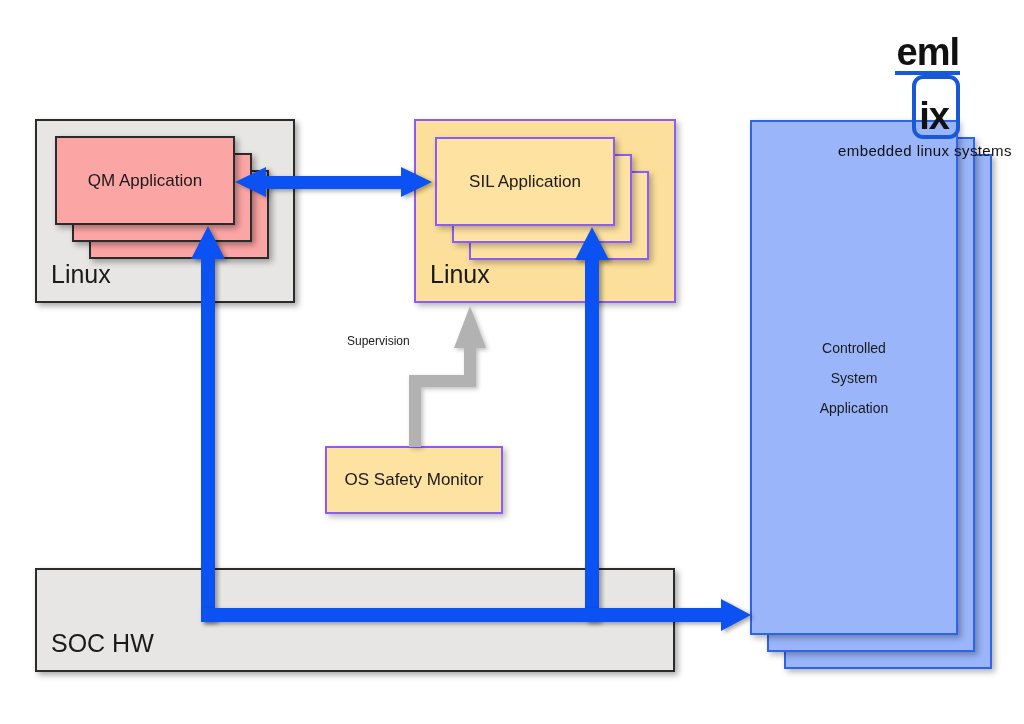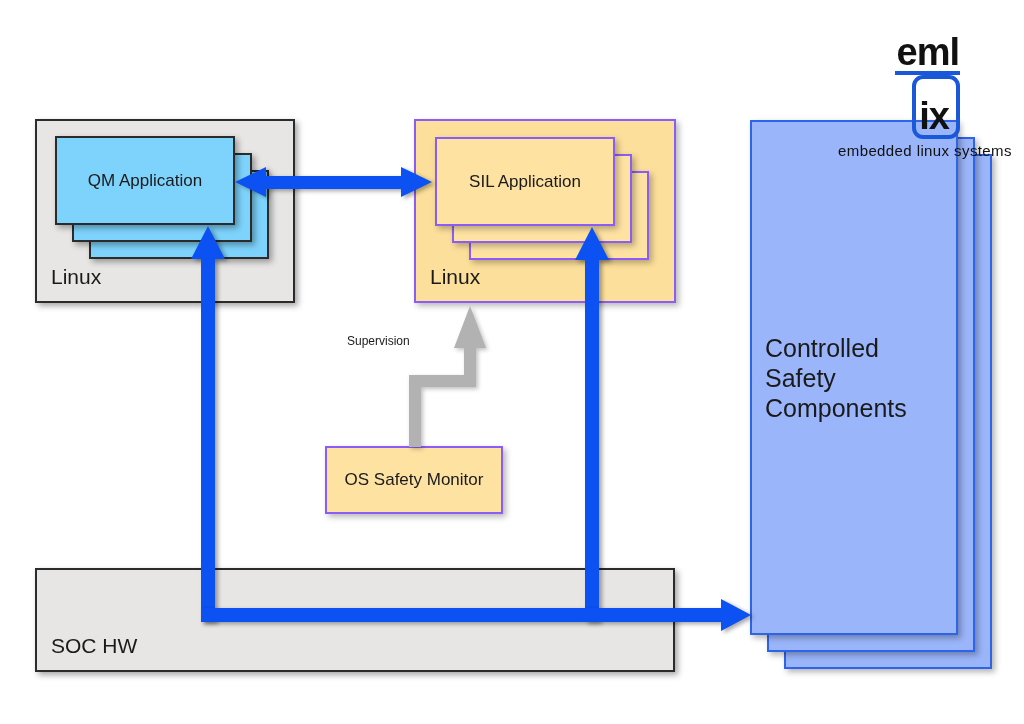--- a/index.html
+++ b/index.html
@@ -2,27 +2,27 @@
 <html><head>
 <meta charset="utf-8">
 <style>
   html,body { margin:0; padding:0; background:#ffffff; }
   .canvas {
     position:relative; width:1024px; height:724px; background:#ffffff;
     font-family:"Liberation Sans", sans-serif; color:#1a1a1a; overflow:hidden;
   }
   .box { position:absolute; box-sizing:border-box; }
   .gray-box   { background:#e7e6e5; border:2px solid #2b2b2b; box-shadow:3px 3px 6px rgba(0,0,0,0.35); }
-  .gray-inner { background:#7dd3fc; }
+  .gray-inner { background:#fca5a5; }
   .yellow-box { background:#fcdf9a; border:2px solid #8b5cf6; box-shadow:3px 3px 6px rgba(0,0,0,0.28); }
   .yellow-inner { background:#fde2a2; }
   .blue-box   { background:#9ab5fa; border:2px solid #2e64e8; box-shadow:3px 3px 6px rgba(0,0,0,0.30); }
   .stack { display:flex; align-items:center; justify-content:center; font-size:17px; }
-  .corner-label { position:absolute; left:14px; bottom:12px; font-size:21px; }
-  .lines { width:100%; text-align:left; font-size:25px; line-height:30px;margin-left:13px; }
+  .corner-label { position:absolute; left:14px; bottom:12px; font-size:25px; }
+  .lines { width:100%; text-align:center; font-size:14px; line-height:30px; }
   .supervision { position:absolute; left:347px; top:334px; font-size:12px; }
   .arrows { position:absolute; left:0; top:0; pointer-events:none; }
   .arrow-blue { fill:#0c51f1; filter:drop-shadow(3px 2px 2px rgba(0,0,0,0.35)); }
   .arrow-gray { fill:#b2b2b2; filter:drop-shadow(2px 2px 2px rgba(0,0,0,0.25)); }
 
   
   .logo { position:absolute; left:838px; top:33px; width:122px; }
   .logo-row { display:flex; align-items:flex-end; justify-content:flex-start;
               font-size:38px; font-weight:700; letter-spacing:-1px; line-height:1; color:#111;flex-direction:column; }
   .lg-eml { border-bottom:4px solid #1958d8; padding:0 1px 0 2px; }
@@ -60,22 +60,22 @@
 
   <div class="box gray-box" style="left:35px;top:568px;width:640px;height:104px">
     <span class="corner-label">SOC HW</span>
   </div>
 
   <div class="box blue-box" style="left:784px;top:154px;width:208px;height:515px"></div>
   <div class="box blue-box" style="left:767px;top:137px;width:208px;height:515px"></div>
   <div class="box blue-box stack" style="left:750px;top:120px;width:208px;height:515px">
     <div class="lines">
       <div>Controlled</div>
-      <div>Safety</div>
-      <div>Components</div>
+      <div>System</div>
+      <div>Application</div>
     </div>
   </div>
 
   <div class="supervision">Supervision</div>
 
   <svg class="arrows" width="1024" height="724" viewBox="0 0 1024 724">
     <path class="arrow-blue" d="M235,182 L266,167 L266,176 L401,176 L401,167 L432,182 L401,197 L401,189 L266,189 L266,197 Z"></path>
     <path class="arrow-blue" d="M208,226 L225,259 L215,259 L215,622 L201,622 L201,259 L191,259 Z"></path>
     <path class="arrow-blue" d="M592,227 L609,260 L599,260 L599,622 L585,622 L585,260 L575,260 Z"></path>
     <path class="arrow-blue" d="M201,608 L721,608 L721,599 L751,615 L721,631 L721,622 L201,622 Z"></path>

